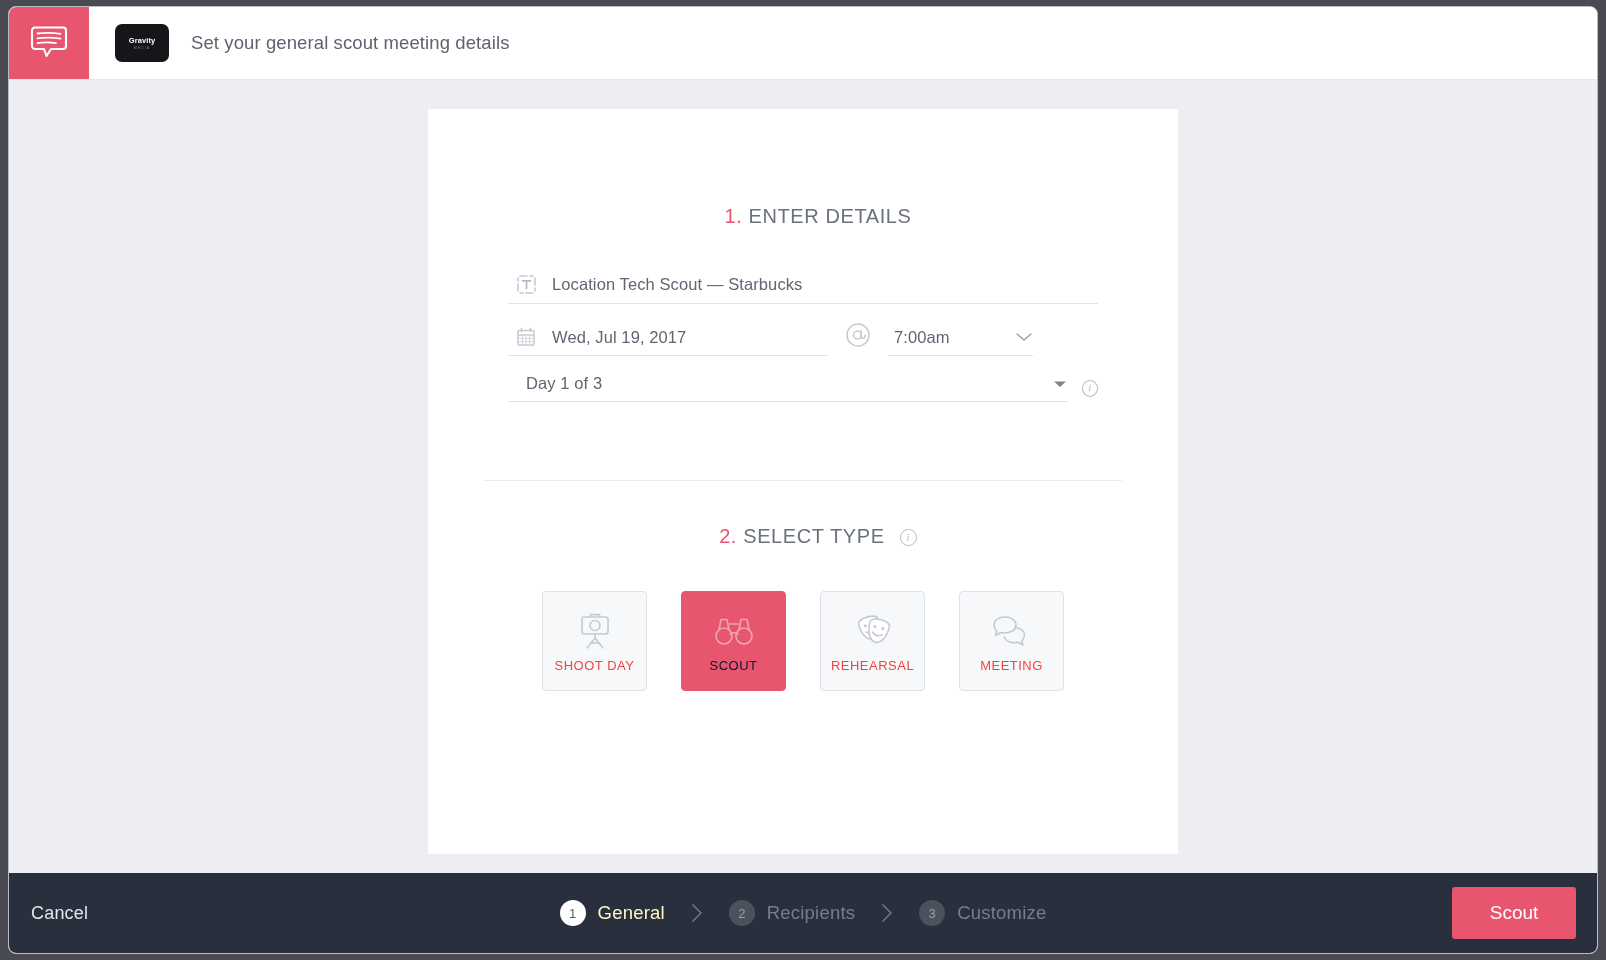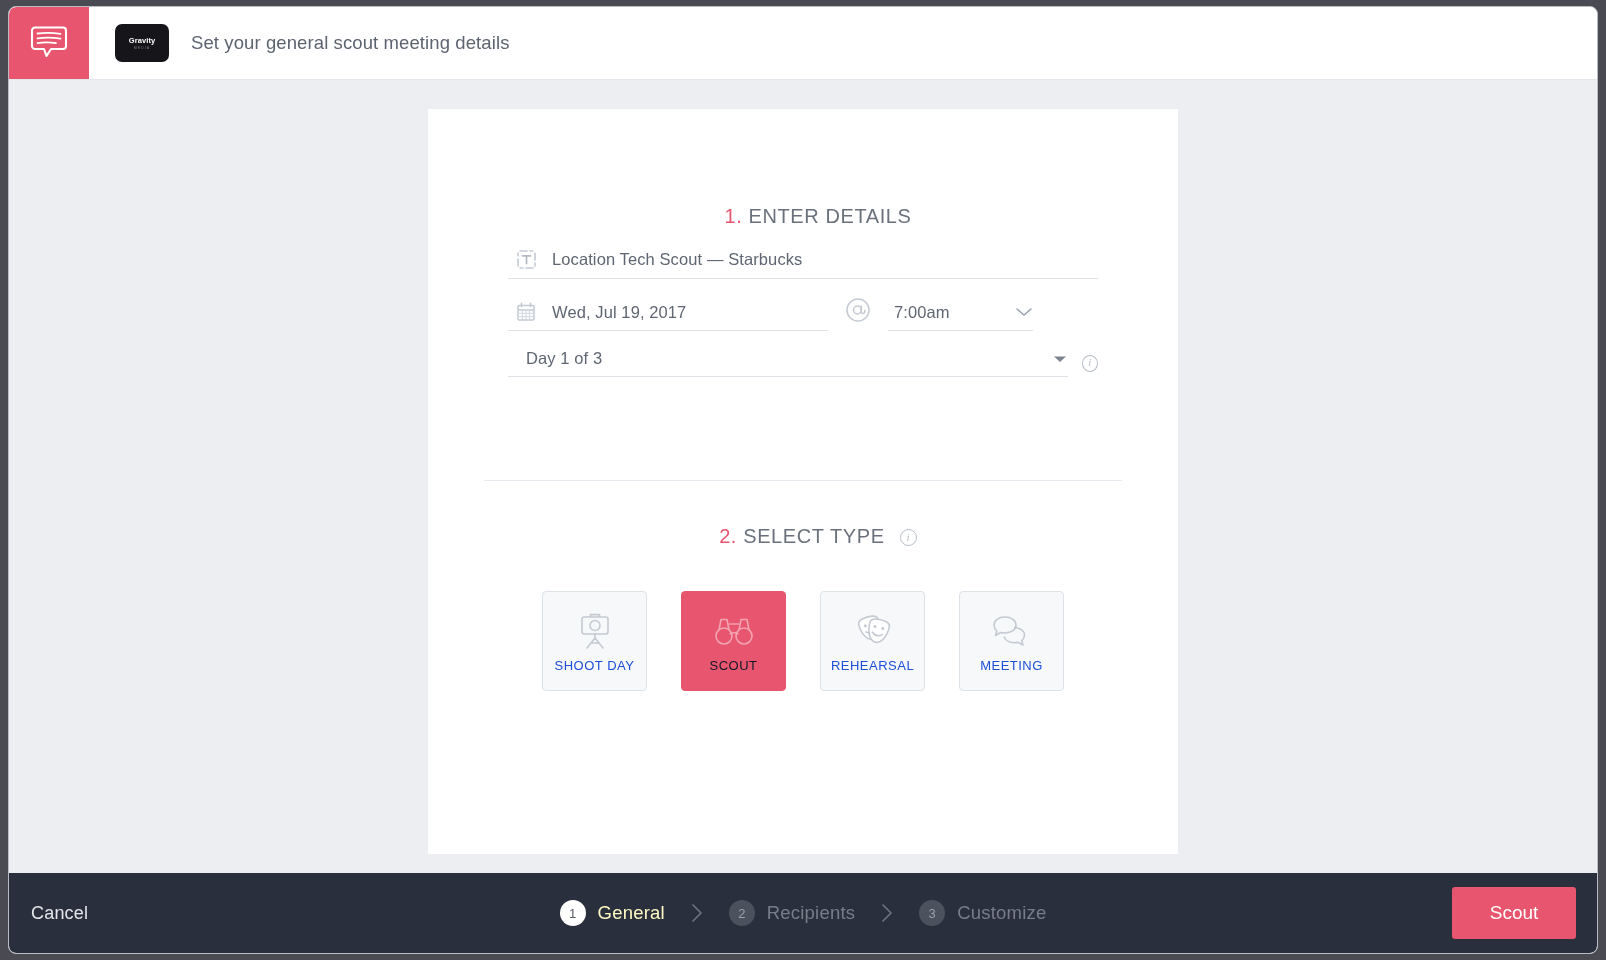--- a/index.html
+++ b/index.html
@@ -125,21 +125,21 @@
     font-family: "Liberation Serif", serif;
     vertical-align: middle;
     line-height: 1;
     box-sizing: border-box;
   }
 
   
   .form-area {
     position: absolute;
     left: 0; right: 0;
-    top: 140px;
+    top: 165px;
   }
   .row {
     display: flex;
     align-items: flex-end;
     margin: 0 auto;
     width: 590px;
   }
   .row + .row { margin-top: 18px; }
 
   .field {
@@ -232,21 +232,21 @@
   }
   .type-icon {
     height: 44px;
     display: flex;
     align-items: center;
     justify-content: center;
     margin-bottom: 5px;
   }
   .type-label {
     font-size: 13px;
-    color: #1d4ed8;
+    color: #ef4444;
     letter-spacing: 0.5px;
   }
   .type-card.selected .type-label { color: #0f172a; }
 
   
   .footer {
     position: absolute;
     left: 0;
     bottom: 0;
     width: 100%;

